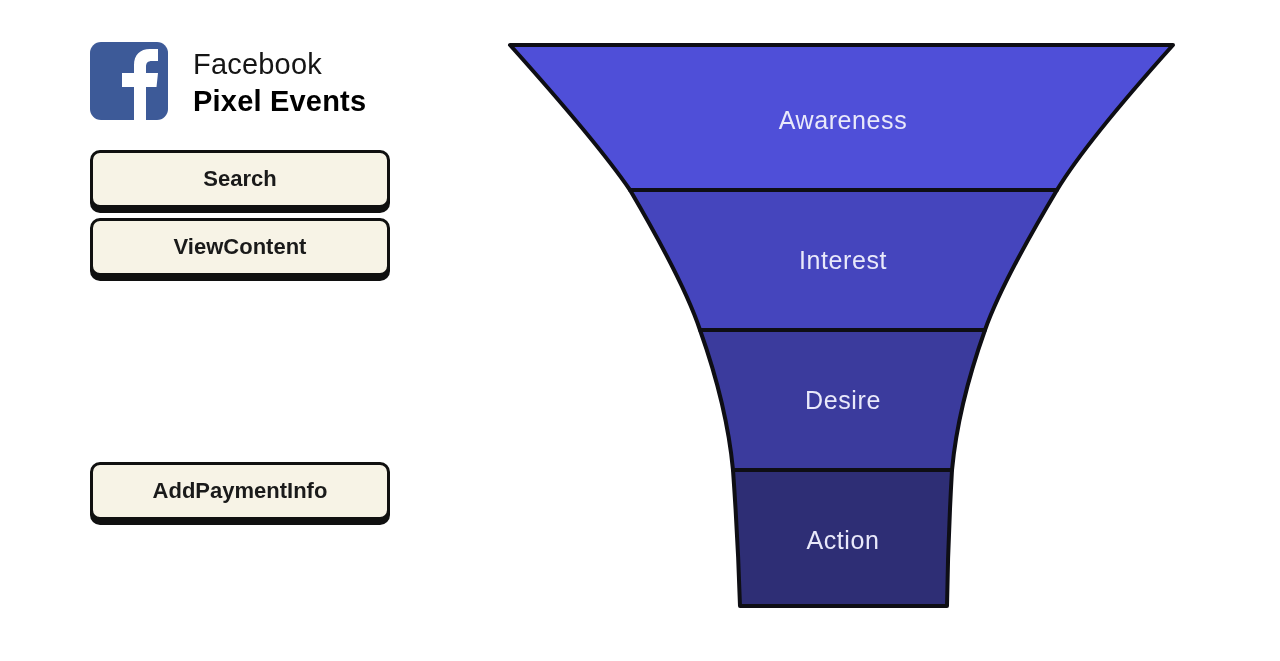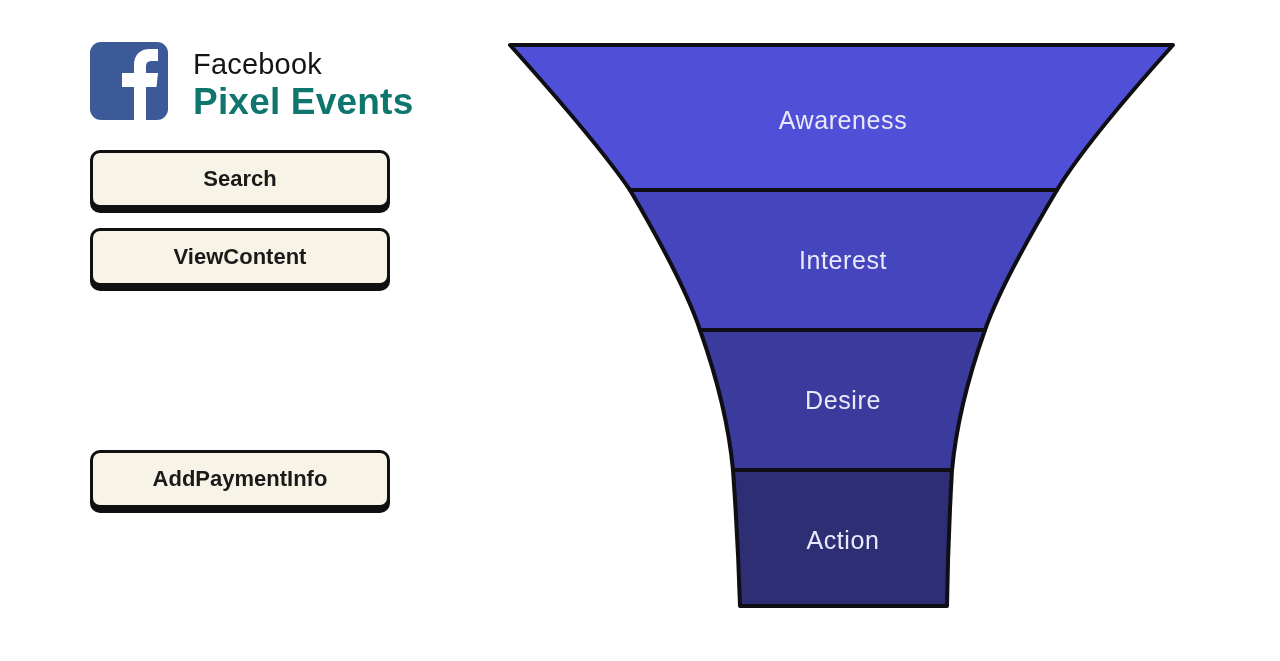--- a/index.html
+++ b/index.html
@@ -34,23 +34,23 @@
     margin-top: 4px;
   }
   .brand .title-line1 {
     font-size: 29px;
     font-weight: 400;
     color: #151515;
     line-height: 37px;
     letter-spacing: 0.2px;
   }
   .brand .title-line2 {
-    font-size: 37px;
+    font-size: 29px;
     font-weight: 700;
-    color: #0f766e;
+    color: #000000;
     line-height: 37px;
     letter-spacing: 0.2px;
   }
 
   
   .event-btn {
     position: absolute;
     left: 90px;
     width: 300px;
     height: 58px;
@@ -100,22 +100,22 @@
       <rect x="0" y="0" width="78" height="78" rx="11" fill="#3d5a98"></rect>
       <path d="M44,78 L44,45 L32,45 L32,31 L44,31 L44,23 C44,13 50,7 60,7 L68,7 L68,19 L62,19 C57.5,19 56,21 56,25 L56,31 L68,31 L66.5,45 L56,45 L56,78 Z" fill="#ffffff"></path>
     </svg>
     <div class="titles">
       <div class="title-line1">Facebook</div>
       <div class="title-line2">Pixel Events</div>
     </div>
   </div>
 
   <button class="event-btn" style="top:150px">Search</button>
-  <button class="event-btn" style="top:228px">ViewContent</button>
-  <button class="event-btn" style="top:450px">AddPaymentInfo</button>
+  <button class="event-btn" style="top:218px">ViewContent</button>
+  <button class="event-btn" style="top:462px">AddPaymentInfo</button>
 
   <svg class="funnel-svg" viewBox="0 0 1280 661">
     <path class="stage-shape" d="M 510 45 L 1173 45 Q 1086 142 1057 190 L 630 190 Q 597 142 510 45 Z" fill="#4f4fd8"></path>
     <path class="stage-shape" d="M 630 190 L 1057 190 Q 1002 282 985 330 L 700 330 Q 684 282 630 190 Z" fill="#4545bd"></path>
     <path class="stage-shape" d="M 700 330 L 985 330 Q 958 406 952 470 L 733 470 Q 727 406 700 330 Z" fill="#3b3b9d"></path>
     <path class="stage-shape" d="M 733 470 L 952 470 Q 948 540 947 606 L 740 606 Q 738 540 733 470 Z" fill="#2e2e75"></path>
 
     <text class="stage-label" x="843" y="129">Awareness</text>
     <text class="stage-label" x="843" y="269">Interest</text>
     <text class="stage-label" x="843" y="409">Desire</text>

